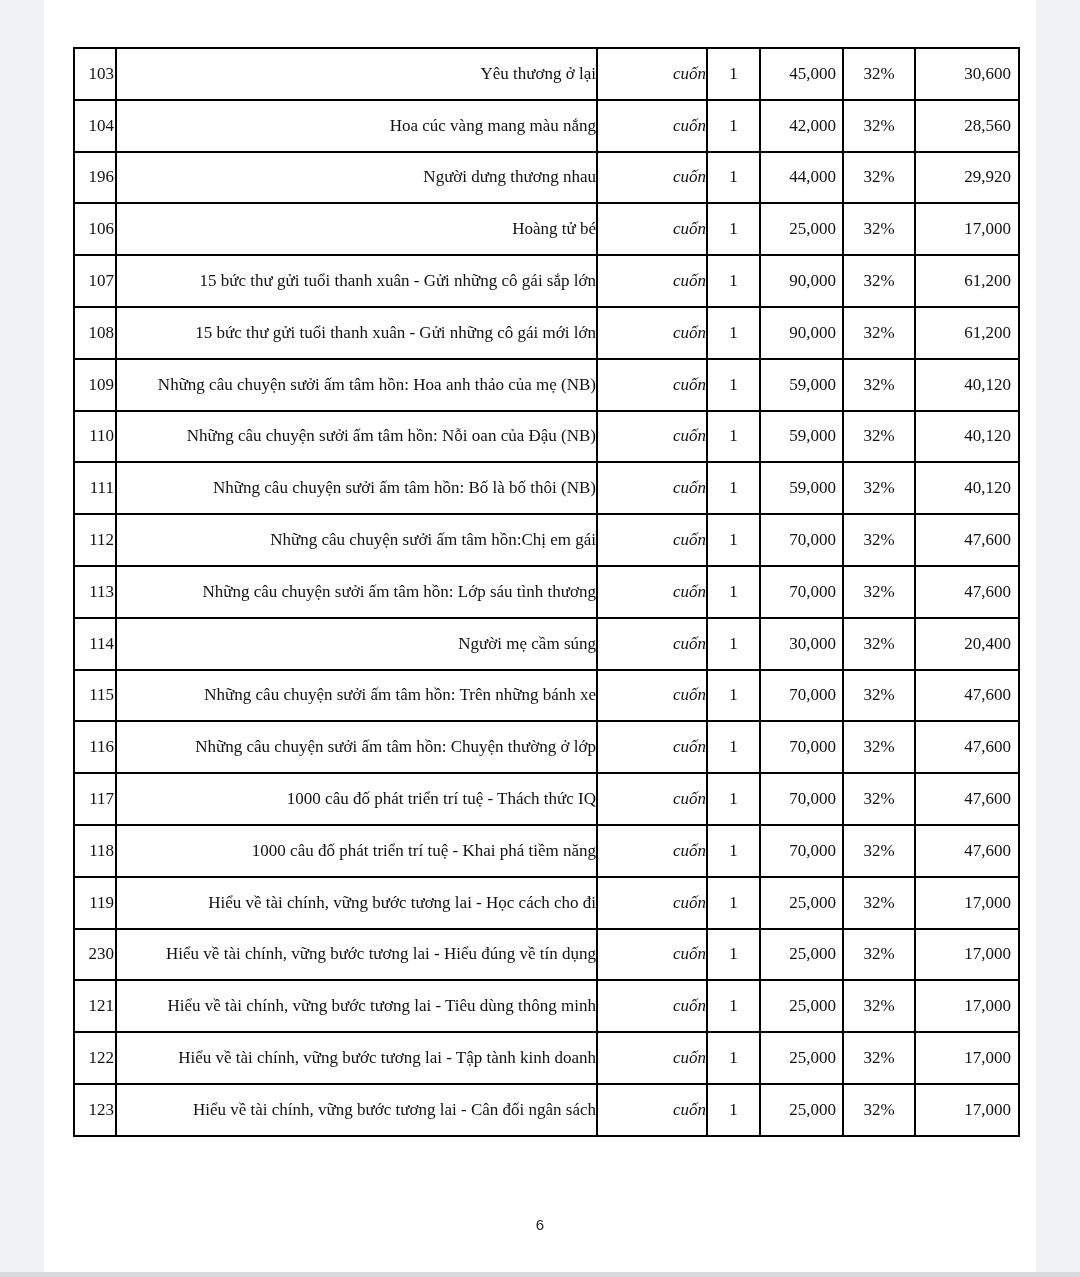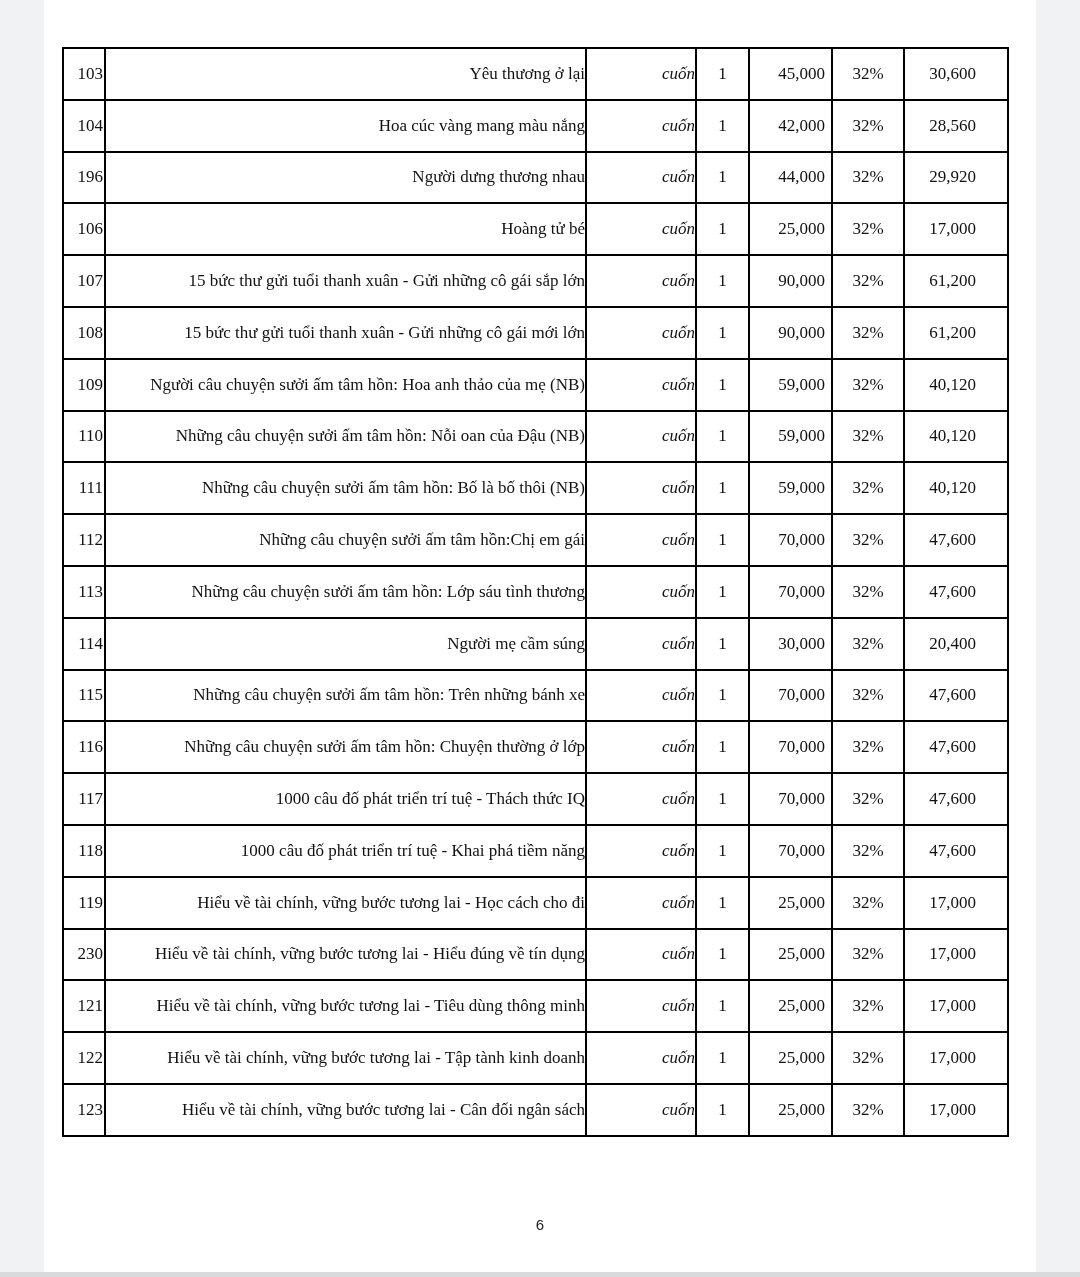--- a/index.html
+++ b/index.html
@@ -16,40 +16,40 @@
     left: 44px; top: 0;
     width: 992px; height: 1272px;
     background: #ffffff;
   }
   .bottom-strip {
     position: absolute; left: 0; top: 1272px; width: 1080px; height: 5px;
     background: #d9dadc;
   }
   table.book-table {
     position: absolute;
-    left: 18px; top: 47px;
+    left: 29px; top: 47px;
     width: 934px;
     border-collapse: collapse;
     table-layout: fixed;
     font-size: 17px;
   }
   table.book-table td {
     border: 2px solid #000;
     height: 49.8px;
     padding: 0;
     white-space: nowrap;
     overflow: hidden;
   }
   td.c-stt  { width: 39px; text-align: right; padding-right: 1px !important; }
   td.c-name { width: 478px; text-align: right; padding-left: 1px !important; }
   td.c-unit { width: 108px; text-align: right; font-style: italic; }
   td.c-qty  { width: 51px; text-align: center; }
   td.c-price{ width: 75px; text-align: right; padding-right: 6px !important; margin-top: 30px; }
   td.c-disc { width: 70px; text-align: center; margin-left: 16px; }
-  td.c-total{ width: 95px; text-align: center; padding-right: 7px !important; }
+  td.c-total{ width: 95px; text-align: right; padding-right: 7px !important; }
   .page-number {
     position: absolute;
     left: 0; width: 992px;
     top: 1216px;
     text-align: center;
     font-family: "Liberation Sans", "DejaVu Sans", sans-serif;
     font-size: 15px;
     color: #222;
   }
 </style>
@@ -108,21 +108,21 @@
           <td class="c-stt">108</td>
           <td class="c-name">15 bức thư gửi tuổi thanh xuân - Gửi những cô gái mới lớn</td>
           <td class="c-unit">cuốn</td>
           <td class="c-qty">1</td>
           <td class="c-price">90,000</td>
           <td class="c-disc">32%</td>
           <td class="c-total">61,200</td>
         </tr>
         <tr>
           <td class="c-stt">109</td>
-          <td class="c-name">Người câu chuyện sưởi ấm tâm hồn: Hoa anh thảo của mẹ (NB)</td>
+          <td class="c-name">Những câu chuyện sưởi ấm tâm hồn: Hoa anh thảo của mẹ (NB)</td>
           <td class="c-unit">cuốn</td>
           <td class="c-qty">1</td>
           <td class="c-price">59,000</td>
           <td class="c-disc">32%</td>
           <td class="c-total">40,120</td>
         </tr>
         <tr>
           <td class="c-stt">110</td>
           <td class="c-name">Những câu chuyện sưởi ấm tâm hồn: Nỗi oan của Đậu (NB)</td>
           <td class="c-unit">cuốn</td>

